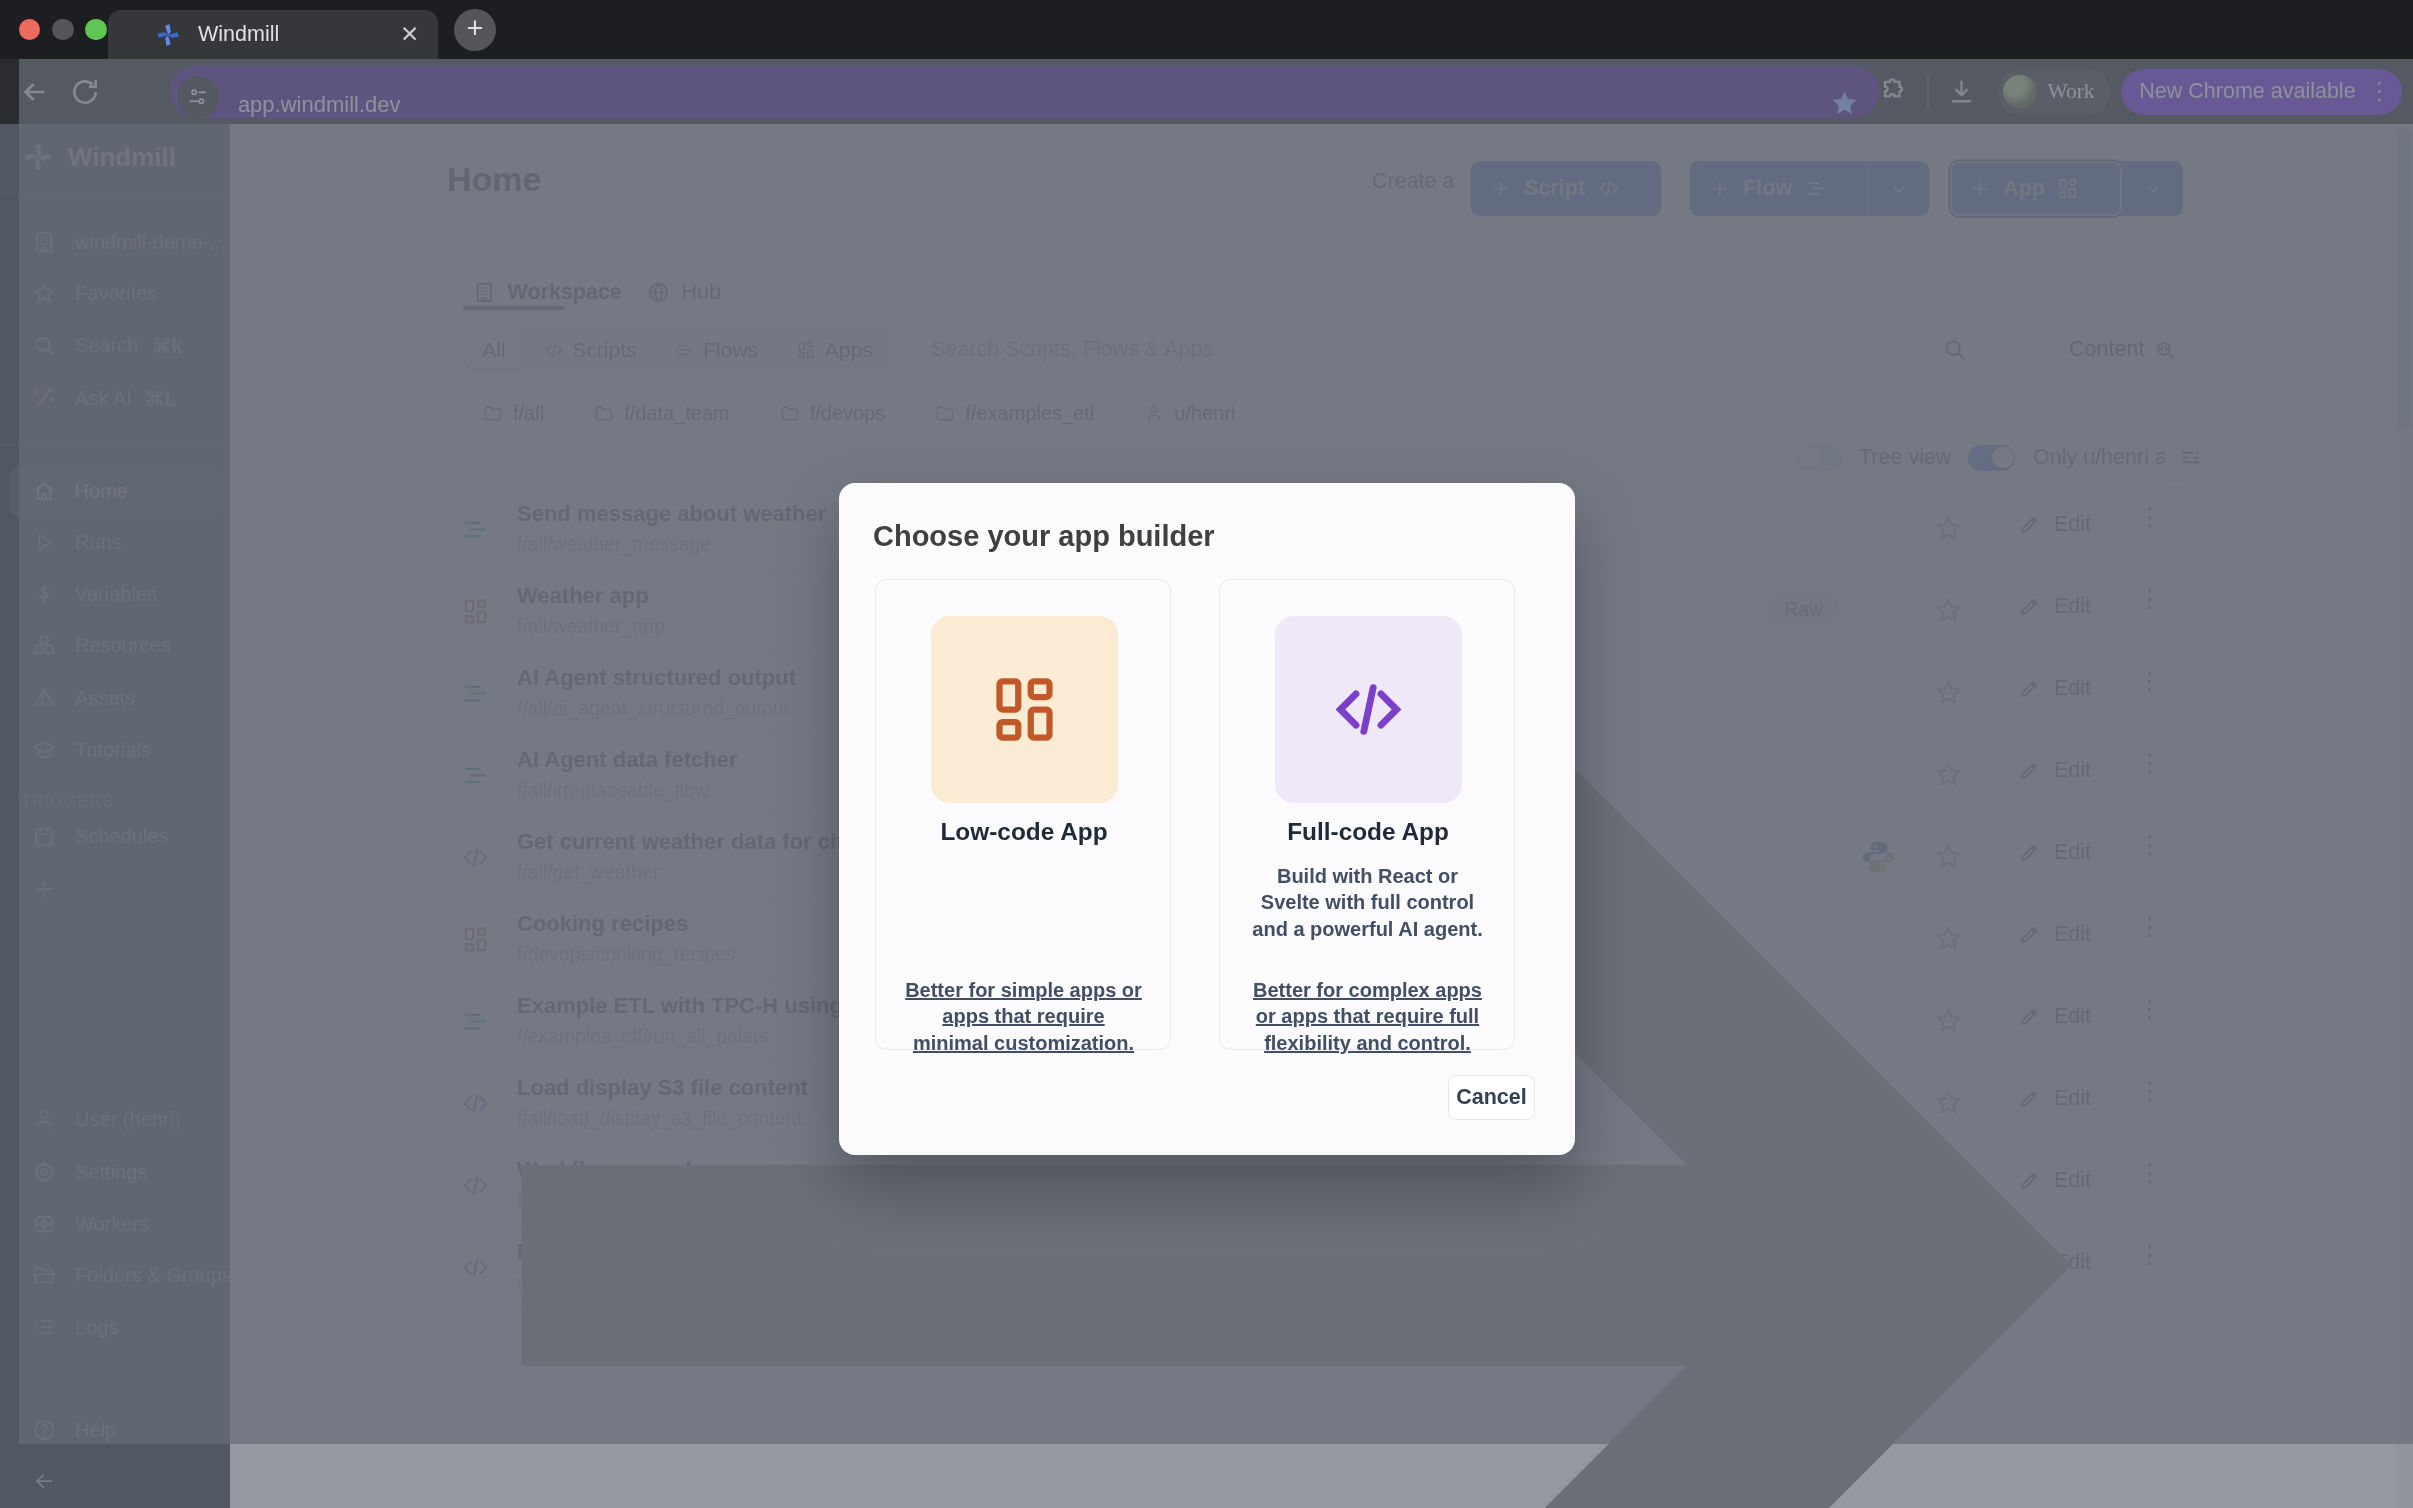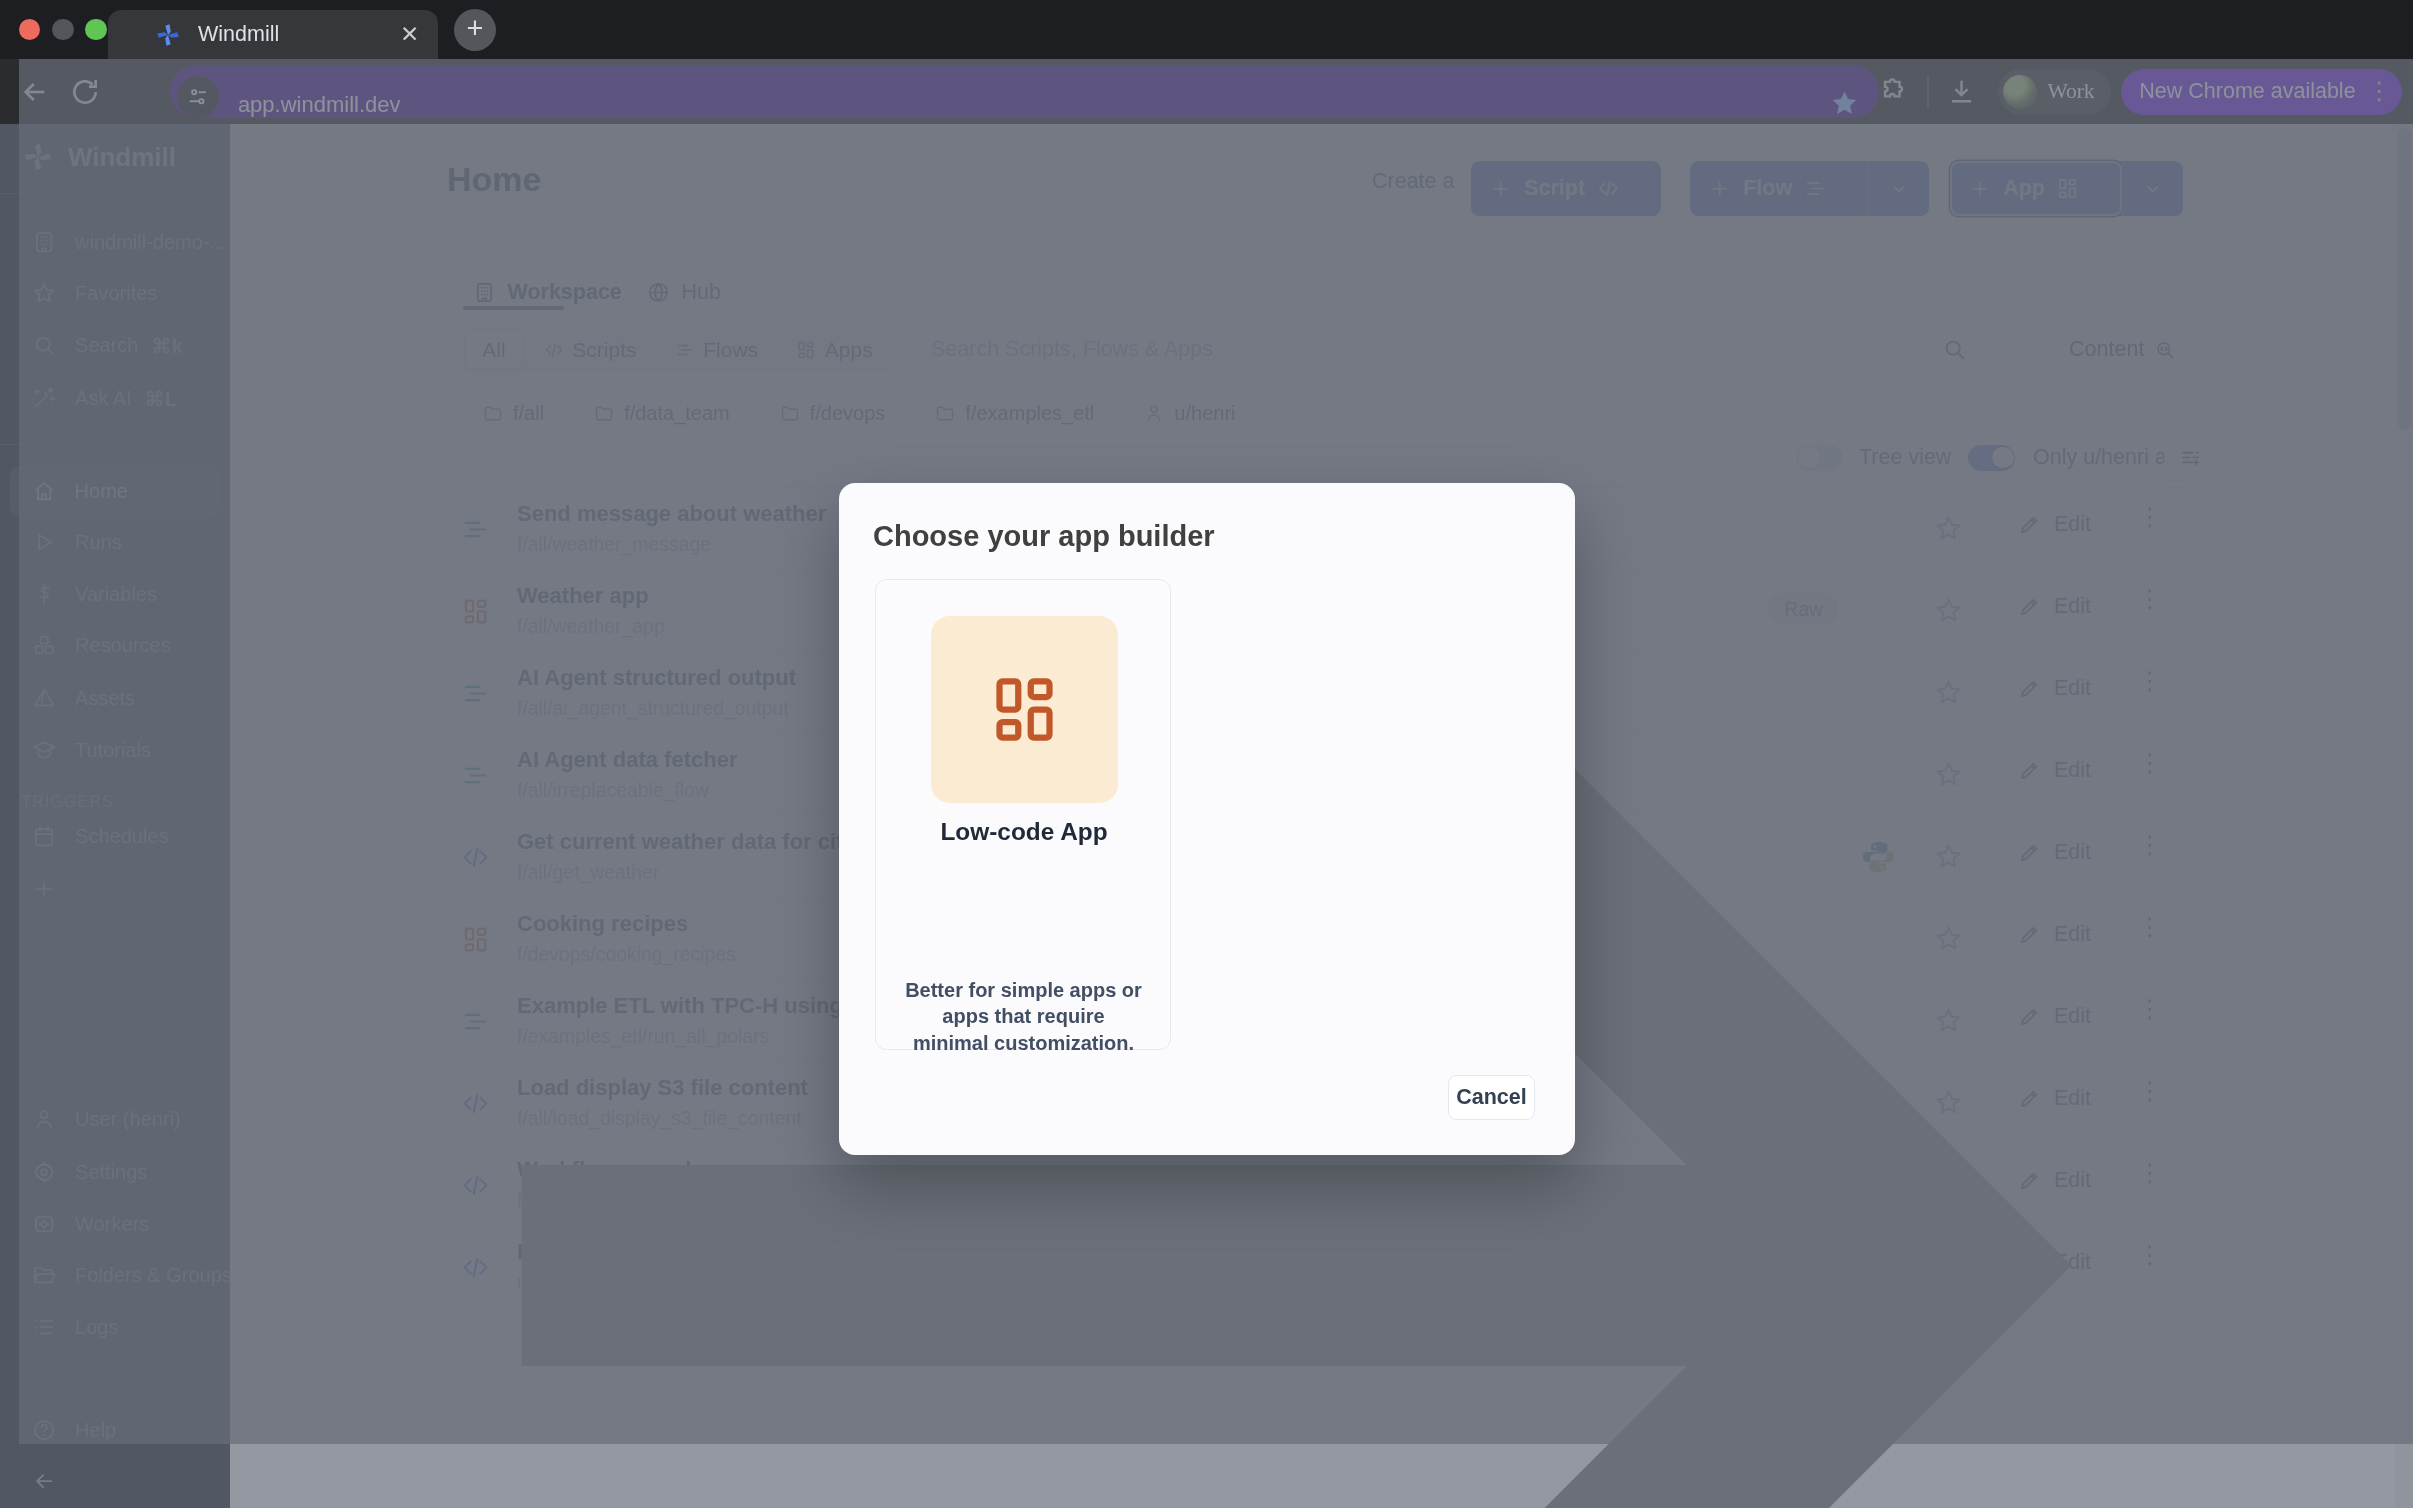--- a/index.html
+++ b/index.html
@@ -148,21 +148,21 @@
   .card.left { left:36px; } .card.right { left:380px; }
   .tile { position:absolute; left:55px; top:36px; width:187px; height:187px; border-radius:18.7px;
     display:flex; align-items:center; justify-content:center; }
   .tile.cream { background:#FAEBD2; color:#C1582A; }
   .tile.lav { background:#EEE8F9; color:#7C3FC8; }
   .tile svg { width:75px; height:75px; }
   .c-name { position:absolute; left:0; top:238px; width:296px; text-align:center; font-size:24.4px;
     font-weight:bold; color:#1F2937; }
   .c-p { position:absolute; left:27px; width:241px; text-align:center; font-size:20px; line-height:1.32;
     font-weight:600; color:#414E63; }
-  .c-p.p1 { top:283px; } .c-p.p2 { top:397px; }
+  .c-p.p1 { top:283px; } .c-p.p2 { top:397px;text-decoration:underline; }
   .cancel { position:absolute; right:40px; top:592px; width:87px; height:45px; background:#fff;
     border:1.4px solid #E2E8F0; border-radius:8.6px; display:flex; align-items:center; justify-content:center;
     font-size:21.5px; font-weight:600; color:#334155; }
 
   svg { display:block; }
   .icn svg, .ticon svg, .star svg, .lang svg { width:100%; height:100%; }
 </style>
 </head>
 <body>
 
@@ -927,17 +927,27 @@
           <rect x="4" y="3" width="6" height="9" rx="1"></rect>
             <rect x="14" y="3" width="6" height="5" rx="1"></rect>
           <rect x="14" y="12" width="6" height="9" rx="1"></rect>
             <rect x="4" y="16" width="6" height="5" rx="1"></rect>
           </svg>
       </div>
       <div class="c-name">Low-code App</div>
       <div class="c-p p2">Better for simple apps or apps that require minimal customization.</div>
     </div>
 
+    <div class="card right">
+      <div class="tile lav">
+        <svg viewBox="0 0 24 24" fill="none" stroke="currentColor" stroke-width="2.2" stroke-linecap="round">
+          <path d="M8 7l-5 5 5 5M16 7l5 5-5 5M13.5 5l-3 14"></path>
+          </svg>
+      </div>
+      <div class="c-name">Full-code App</div>
+      <div class="c-p p1">Build with React or Svelte with full control and a powerful AI agent.</div>
+      <div class="c-p p2">Better for complex apps or apps that require full flexibility and control.</div>
+    </div>
 
     <div class="cancel">Cancel</div>
   </div>
 </div>
 
 
 </body></html>

